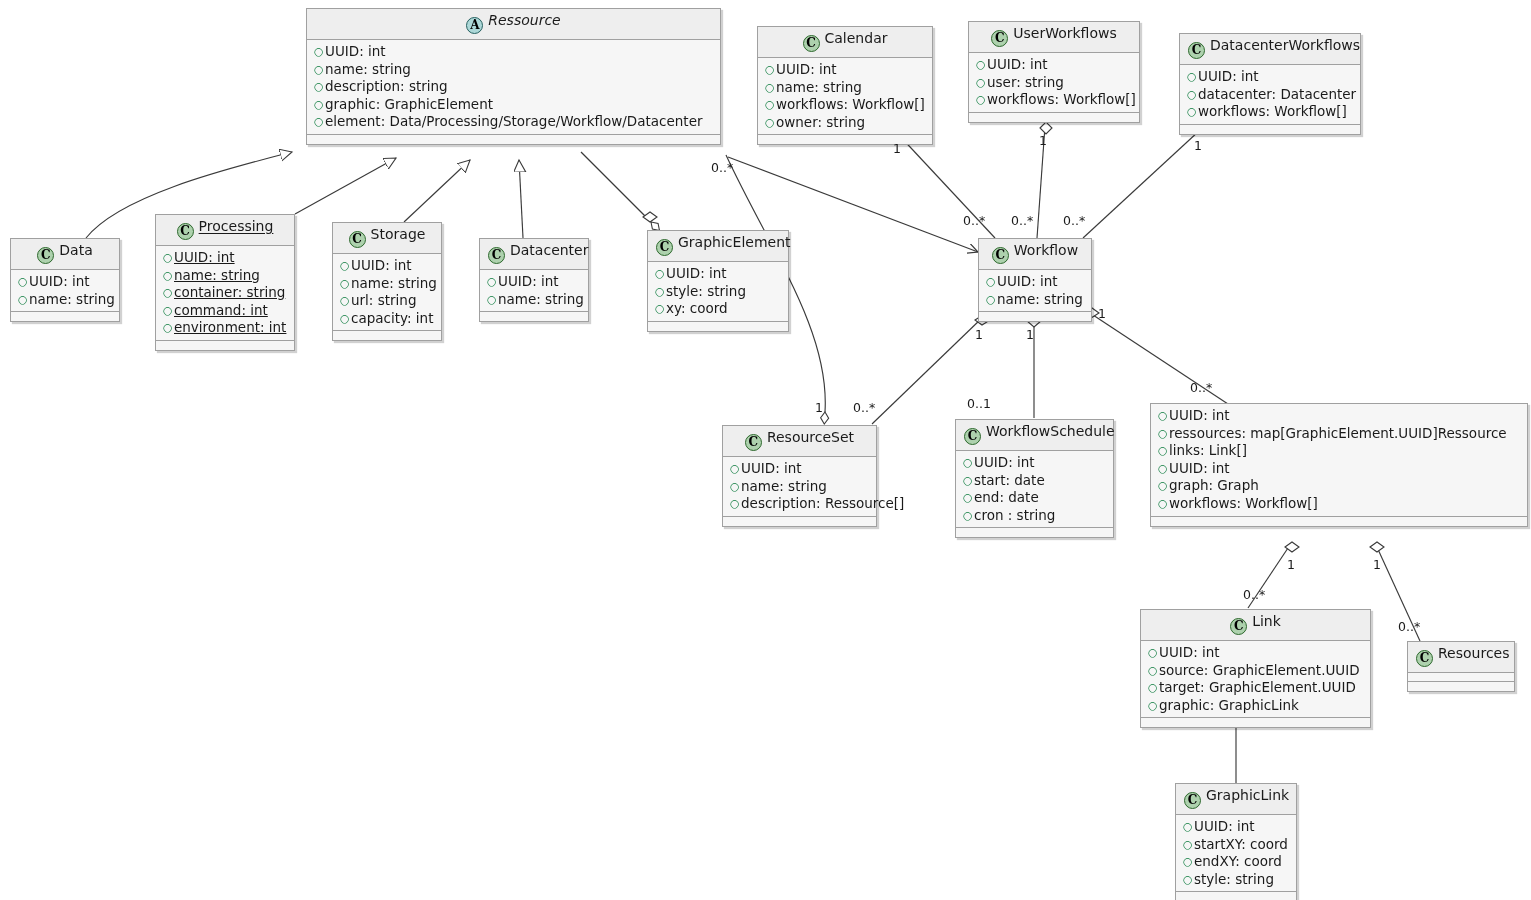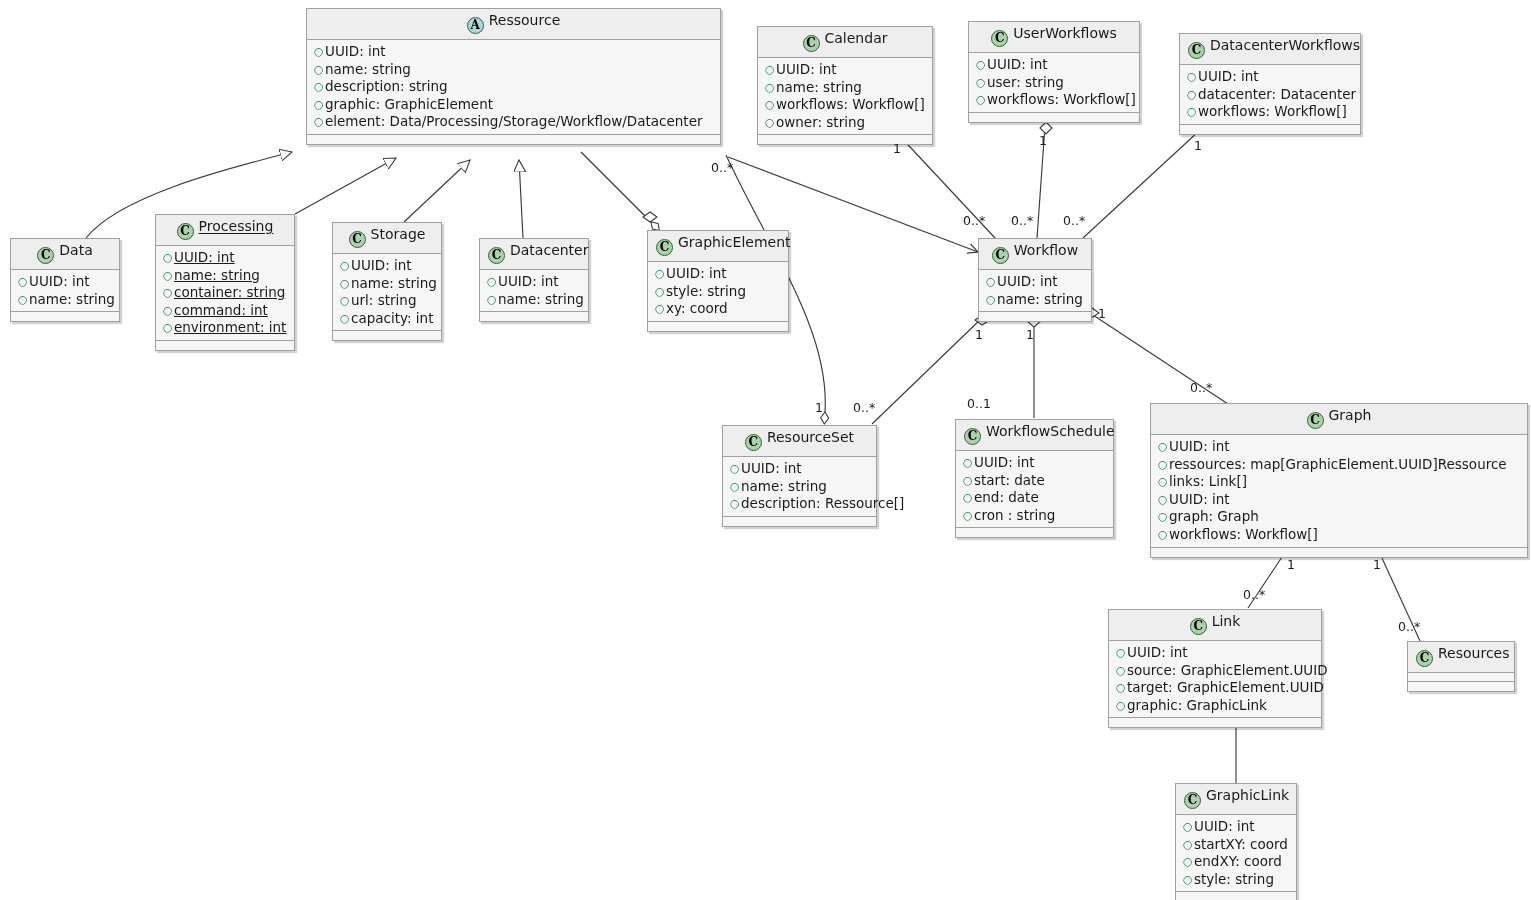--- a/index.html
+++ b/index.html
@@ -54,20 +54,21 @@
   }
   .uml-header.abstract .icon-circle {
     background: #adD8d8;
     border-color: #266060;
   }
   .uml-header .cls-name {
     font-size: 14px;
     vertical-align: 1px;
   }
   .uml-header.abstract .cls-name {
+    font-style: italic;
     margin-top: 8px;
   }
   .uml-attrs {
     padding: 3px 6px 3px 6px;
     border-bottom: 1px solid #a0a0a0;
     background: #f6f6f6;
   }
   .uml-attrs.empty {
     height: 9px;
     padding: 0;
@@ -269,32 +270,31 @@
       <div class="uml-header"><span class="icon-circle">C</span><span class="cls-name">WorkflowSchedule</span></div>
       <div class="uml-attrs">
         <div class="uml-attr"><span class="vis">○</span><span>UUID: int</span></div>
         <div class="uml-attr"><span class="vis">○</span><span>start: date</span></div>
         <div class="uml-attr"><span class="vis">○</span><span>end: date</span></div>
         <div class="uml-attr"><span class="vis">○</span><span>cron : string</span></div>
       </div>
       <div class="uml-methods"></div>
     </div>
     <div class="uml-class" style="left: 1150px; top: 403px; width: 378px;">
-      <div class="uml-header"><span class="icon-circle">C</span><span class="cls-name">Graph</span></div>
       <div class="uml-attrs">
         <div class="uml-attr"><span class="vis">○</span><span>UUID: int</span></div>
         <div class="uml-attr"><span class="vis">○</span><span>ressources: map[GraphicElement.UUID]Ressource</span></div>
         <div class="uml-attr"><span class="vis">○</span><span>links: Link[]</span></div>
         <div class="uml-attr"><span class="vis">○</span><span>UUID: int</span></div>
         <div class="uml-attr"><span class="vis">○</span><span>graph: Graph</span></div>
         <div class="uml-attr"><span class="vis">○</span><span>workflows: Workflow[]</span></div>
       </div>
       <div class="uml-methods"></div>
     </div>
-    <div class="uml-class" style="left: 1108px; top: 609px; width: 214px;">
+    <div class="uml-class" style="left: 1140px; top: 609px; width: 231px;">
       <div class="uml-header"><span class="icon-circle">C</span><span class="cls-name">Link</span></div>
       <div class="uml-attrs">
         <div class="uml-attr"><span class="vis">○</span><span>UUID: int</span></div>
         <div class="uml-attr"><span class="vis">○</span><span>source: GraphicElement.UUID</span></div>
         <div class="uml-attr"><span class="vis">○</span><span>target: GraphicElement.UUID</span></div>
         <div class="uml-attr"><span class="vis">○</span><span>graphic: GraphicLink</span></div>
       </div>
       <div class="uml-methods"></div>
     </div>
     <div class="uml-class" style="left: 1385px; top: 641px; width: 108px; margin-left: 22px;">

